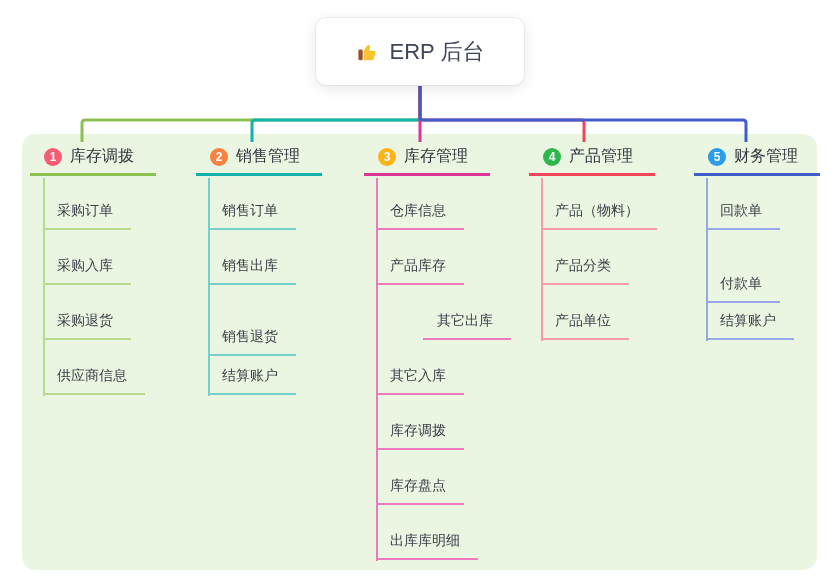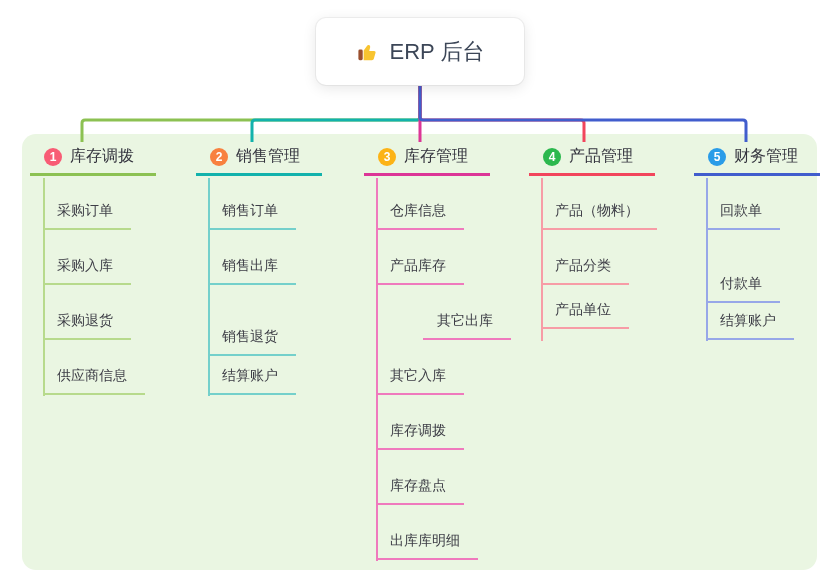--- a/index.html
+++ b/index.html
@@ -113,21 +113,21 @@
 
   <section class="branch" style="--line: #f2455c; --child-line: #f79ca6; --badge: #2cb84e; --label-x: 529px; --spine-x: 541px;">
     <div class="branch-label">
       <span class="badge">4</span>
       <span>产品管理</span>
     </div>
     <div class="spine" style="height: 163px;"></div>
     <div class="children">
         <div class="child" style="top: 0px;">产品（物料）</div>
         <div class="child" style="top: 55px;">产品分类</div>
-        <div class="child" style="top: 99px;">产品单位</div>
+        <div class="child" style="top: 110px;">产品单位</div>
       </div>
   </section>
 
   <section class="branch" style="--line: #415dcd; --child-line: #97a7e8; --badge: #2a9ce8; --label-x: 694px; --spine-x: 706px;">
     <div class="branch-label">
       <span class="badge">5</span>
       <span>财务管理</span>
     </div>
     <div class="spine" style="height: 163px;"></div>
     <div class="children">

